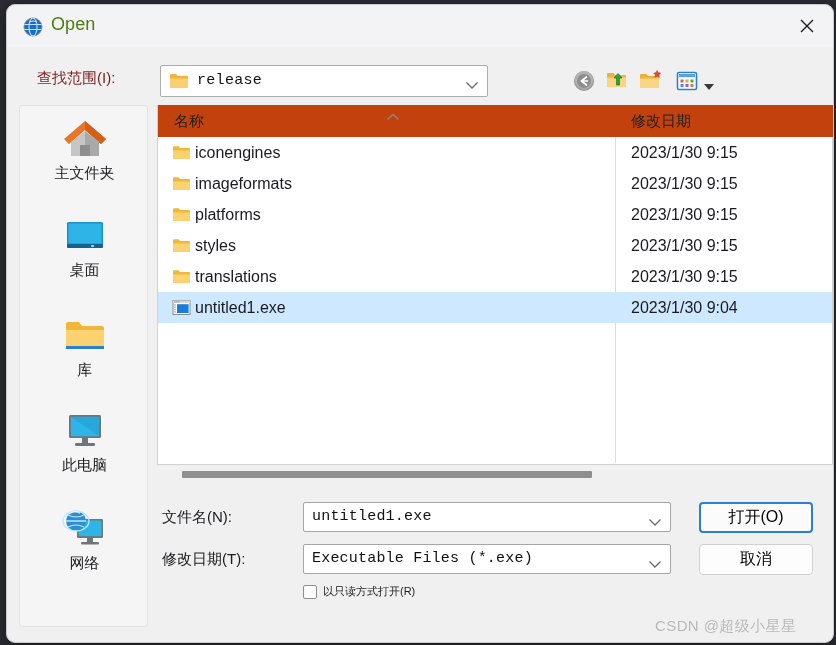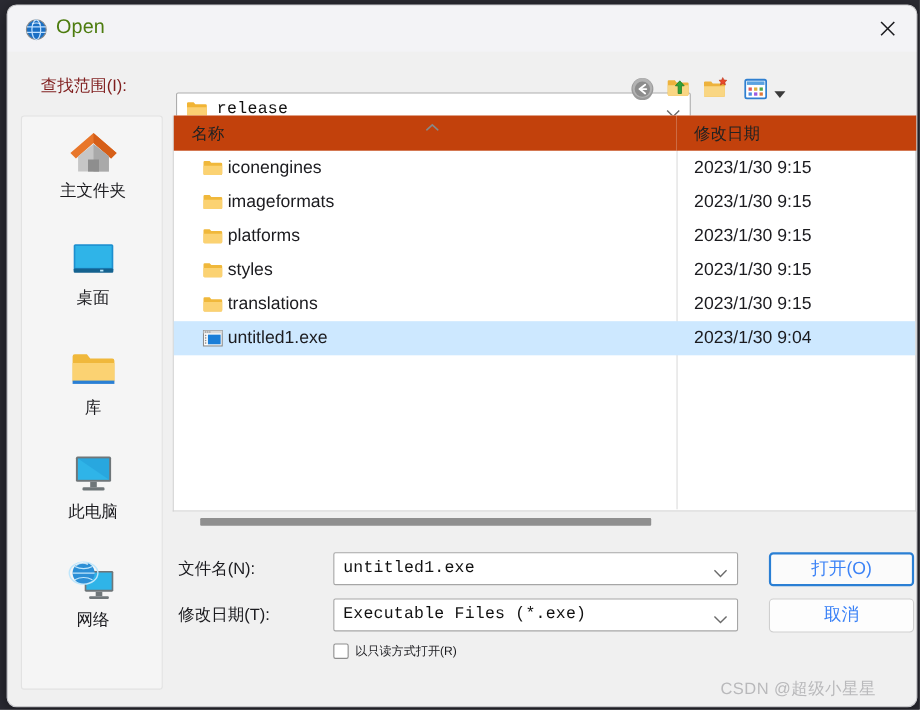--- a/index.html
+++ b/index.html
@@ -55,26 +55,25 @@
   .close-btn svg { display:block; }
 
   
   .lookin-label {
     position: absolute; left: 30px; top: 64px;
     font-size: 15px; color: #7f1d1d;
     font-family: "Liberation Sans", sans-serif;
   }
   .lookin-combo {
     position: absolute; left: 153px; top: 60px;
-    width: 468px; height: 32px;
+    width: 328px; height: 32px;
     background: #ffffff;
     border: 1px solid #adadad;
     border-radius: 2px;
     box-sizing: border-box;
-    margin-top: 19px;
   }
   .lookin-folder {
     position: absolute; left: 8px; top: 6px;
     width: 20px; height: 17px;
   }
   .lookin-text {
     position: absolute; left: 36px; top: 6px;
     font-size: 15px; color: #111;
     font-family: "Liberation Mono", monospace;
     letter-spacing: .3px;
@@ -149,21 +148,21 @@
     position: absolute; left: 228px; top: 3px;
     width: 14px; height: 10px;
   }
   .row {
     position: absolute; left: 0; width: 674px; height: 31px;
   }
   .row.selected { background: #cde8ff; }
   .row-name {
     position: absolute; left: 0; top: 0; height: 31px;
     display: flex; align-items: center;
-    padding-left: 26px;
+    padding-left: 14px;
     font-size: 16px; color: #1b1b1f;
     font-family: "Liberation Sans", sans-serif;
   }
   .row-name .ricon { width: 19px; height: 17px; margin-right: 4px; flex: none; }
   .row-date {
     position: absolute; left: 457px; top: 0; height: 31px;
     display: flex; align-items: center;
     padding-left: 16px;
     font-size: 16px; color: #1b1b1f;
     font-family: "Liberation Sans", sans-serif;
@@ -204,27 +203,27 @@
   #fld-filetype { left: 296px; top: 539px; width: 368px; }
   .field-text {
     position: absolute; left: 8px; top: 5px;
     font-size: 15px; color: #111;
     font-family: "Liberation Mono", monospace;
     letter-spacing: .2px;
   }
 
   .btn {
     position: absolute;
-    width: 132px; height: 31px;
+    width: 114px; height: 31px;
     background: #fdfdfd;
     border: 1px solid #cfcfcf;
     border-radius: 4px;
     box-sizing: border-box;
     display: flex; align-items: center; justify-content: center;
-    font-size: 16px; color: #3b82f6;
+    font-size: 16px; color: #000000;
     font-family: "Liberation Sans", sans-serif;
   }
   #btn-open { left: 692px; top: 497px; border: 2px solid #2a7fd4; background: #fbfbfb; }
   #btn-cancel { left: 692px; top: 539px; }
 
   .checkrow {
     position: absolute; left: 296px; top: 579px;
     display: flex; align-items: center;
   }
   .checkbox {

